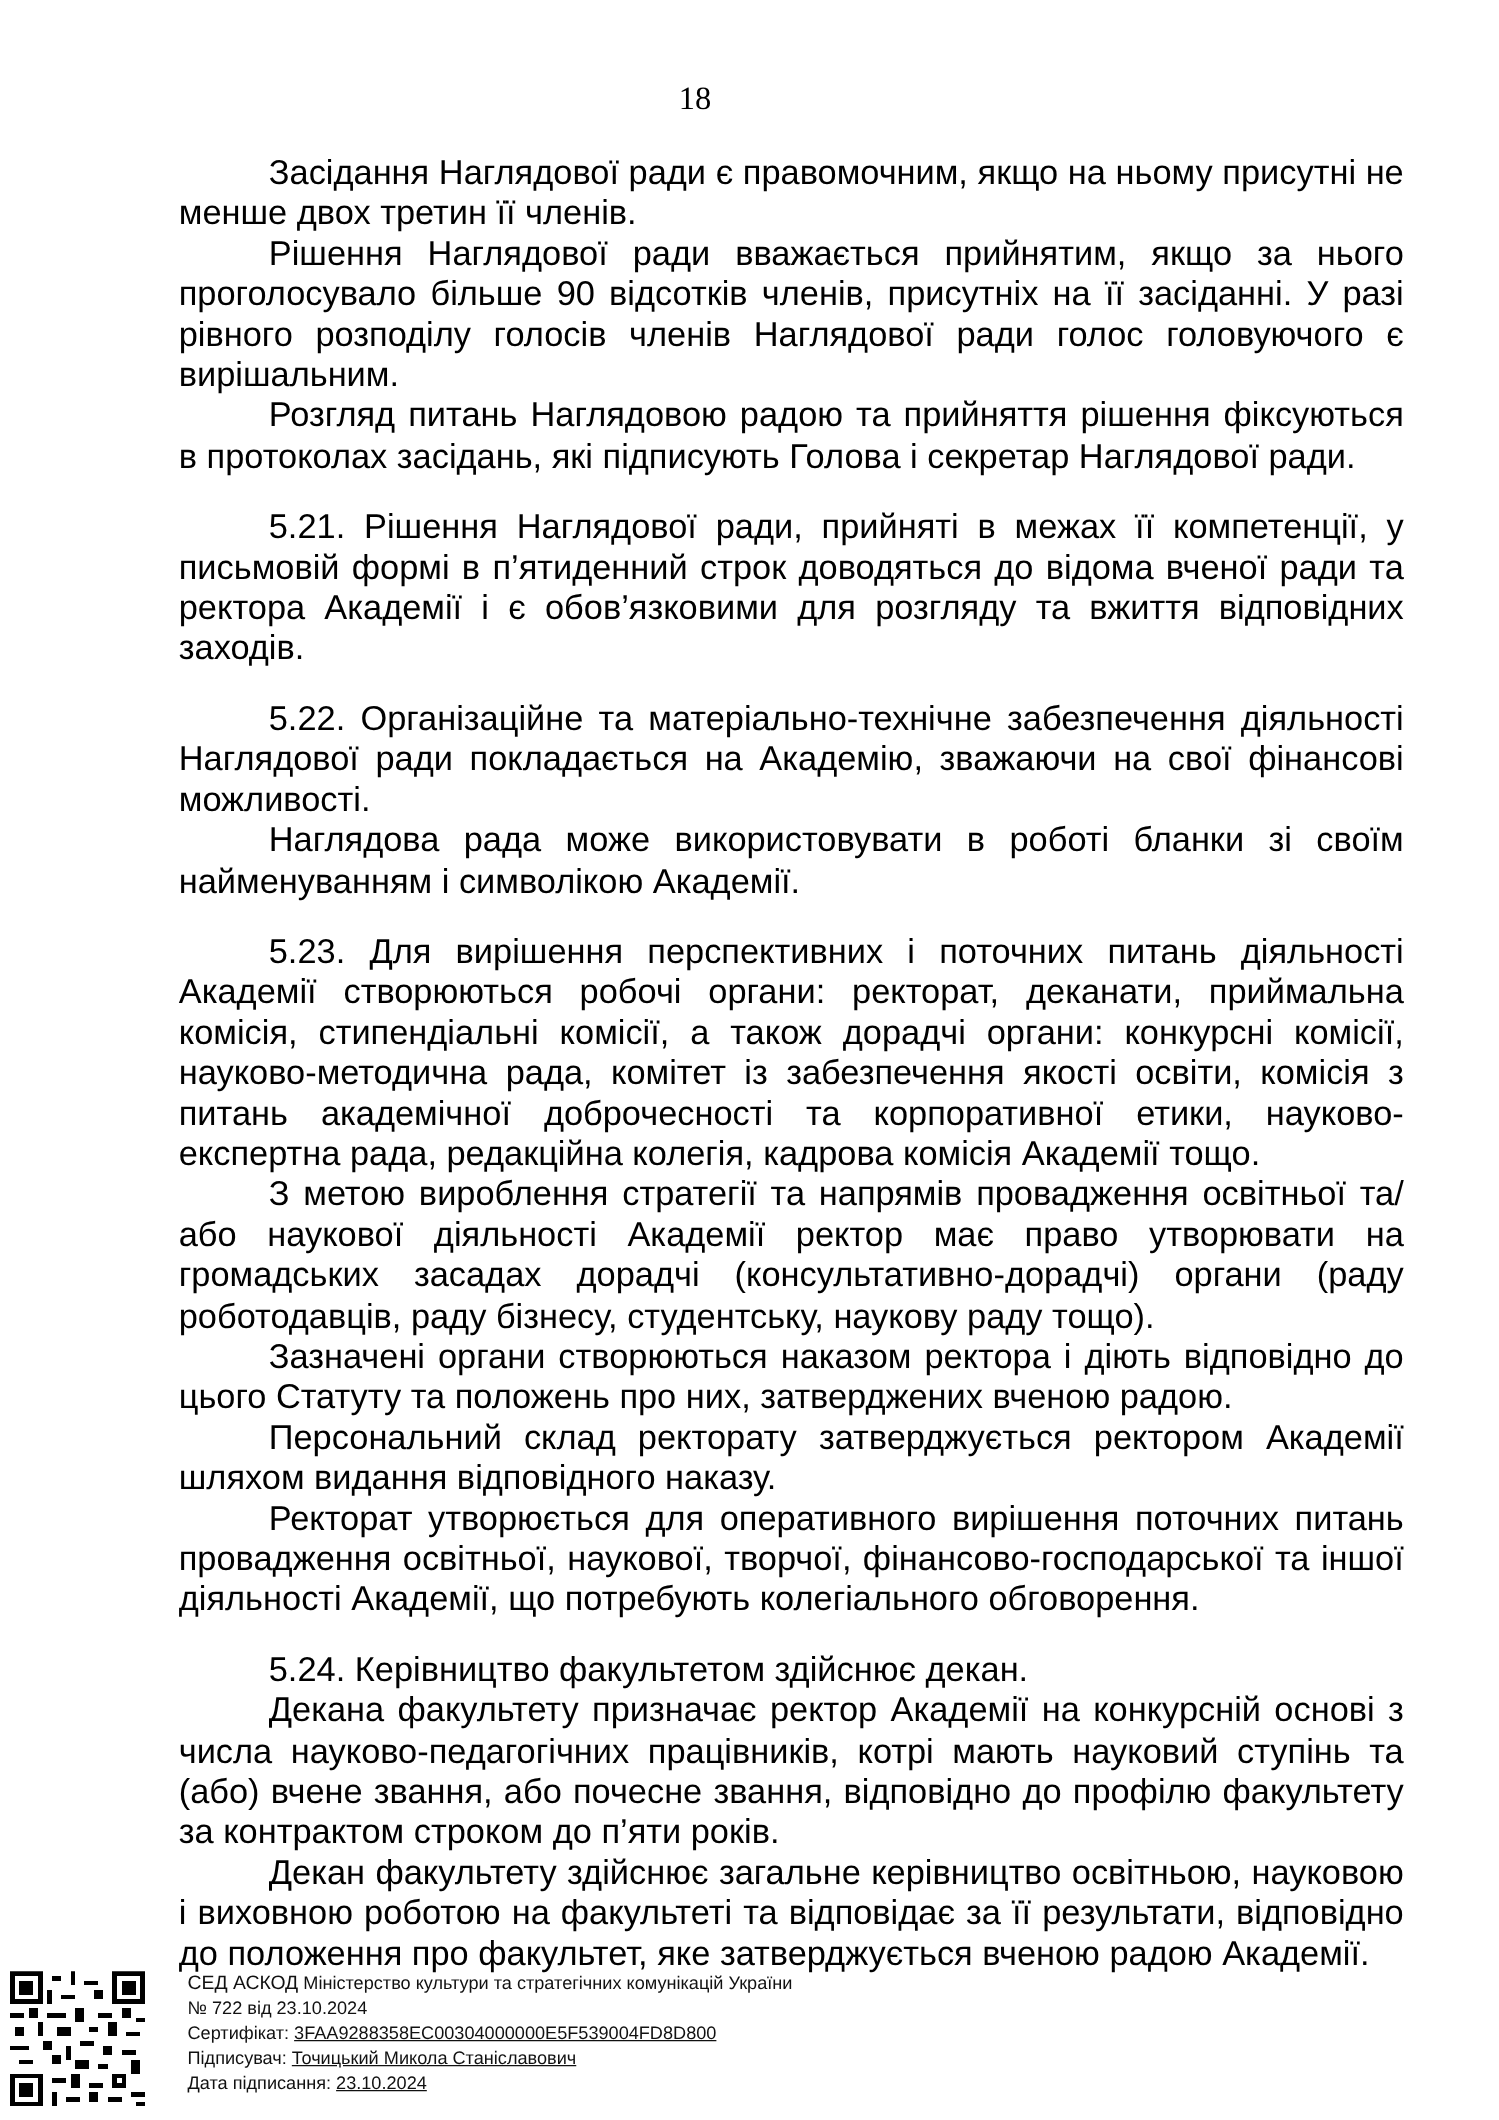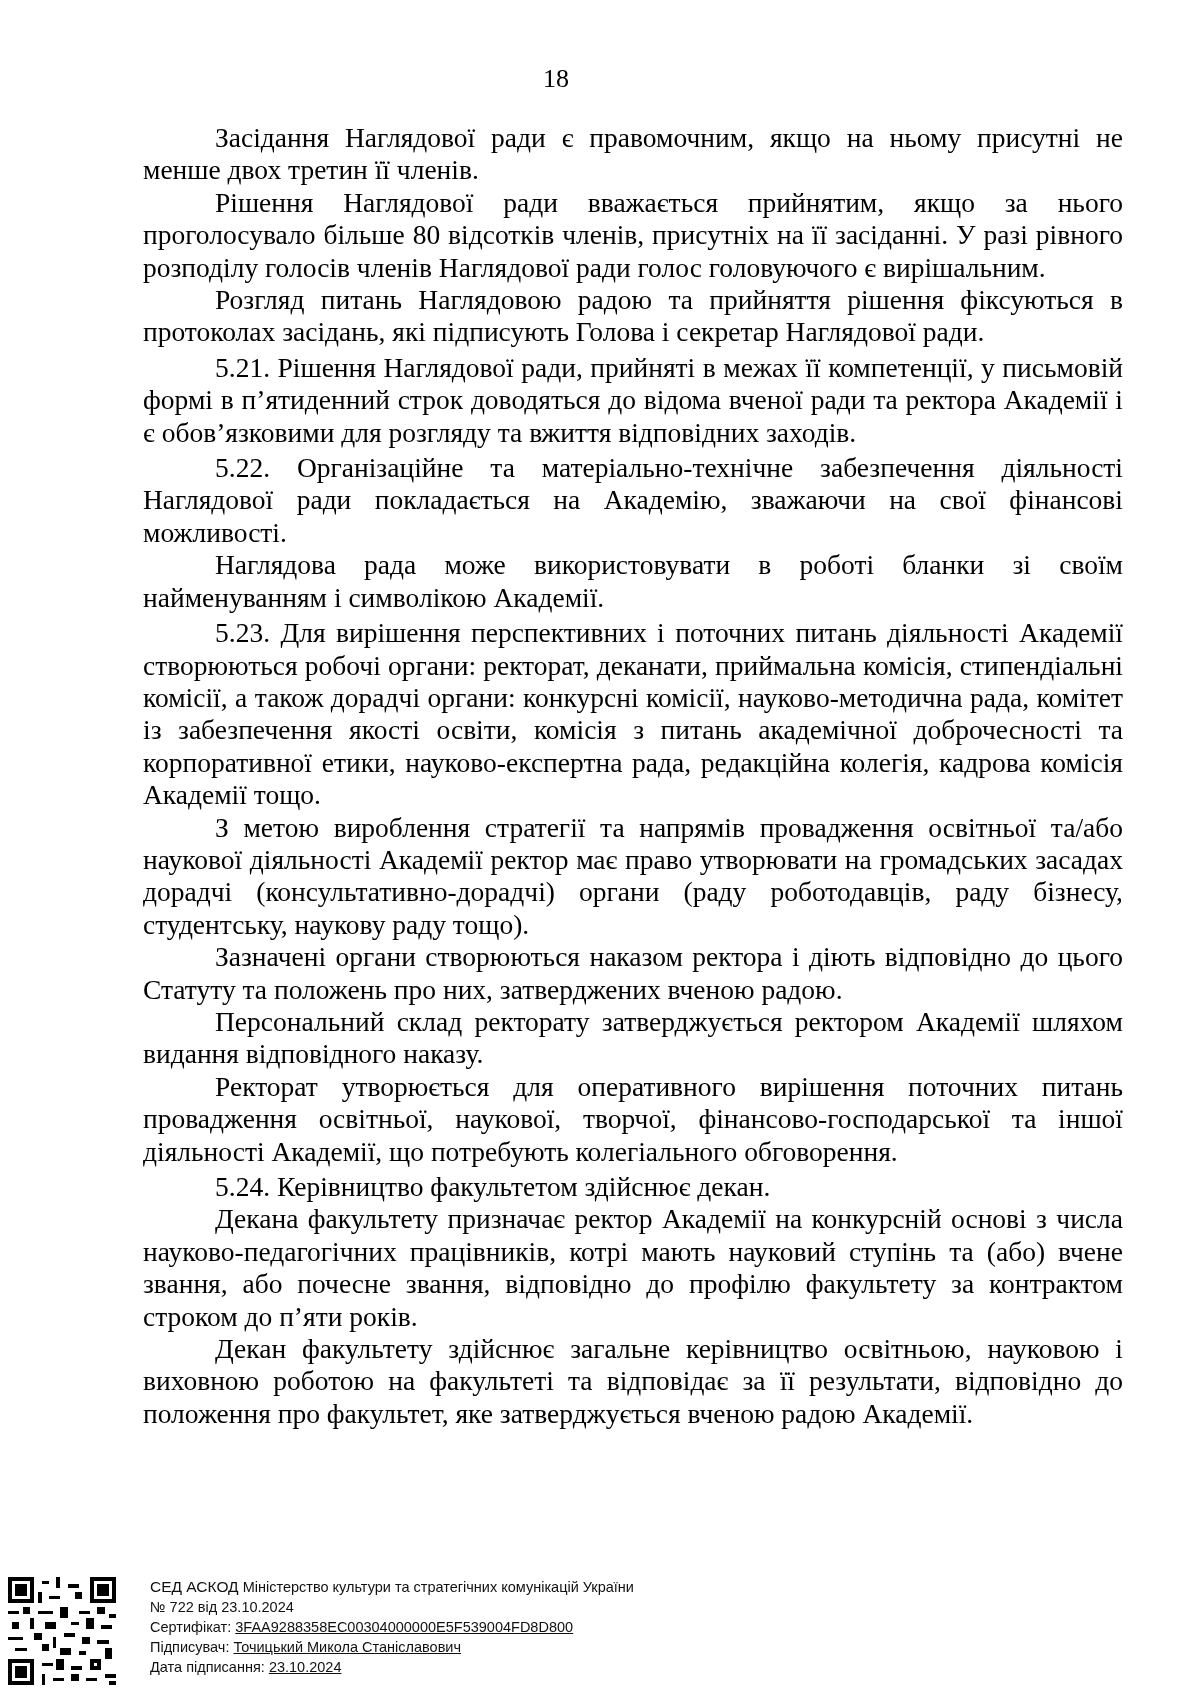--- a/index.html
+++ b/index.html
@@ -1,37 +1,37 @@
 <!DOCTYPE html>
 <html><head>
 <meta charset="utf-8">
 <style>
   html, body { margin: 0; padding: 0; background: #ffffff; }
   body { width: 1199px; height: 1696px; position: relative; overflow: hidden; color: #000; }
   .page-number { position: absolute; top: 64px; left: 0; width: 1112px; text-align: center;
     font-family: "Liberation Serif", serif; font-size: 26px; }
   .content { position: absolute; top: 122px; left: 143px; width: 980px;
-    font-family: Liberation Serif, serif; font-size: 27.5px; line-height: 32.4px;
+    font-family: Liberation Sans, sans-serif; font-size: 27.5px; line-height: 32.4px;
     text-align: justify; }
   .content p { margin: 0; text-indent: 72px; }
-  .content p.gap { margin-top: 3px; }
+  .content p.gap { margin-top: 24px; }
   .footer { position: absolute; top: 1577px; left: 8px; width: 700px; height: 120px; }
   .qr { position: absolute; left: 0; top: 0; width: 108px; height: 108px; }
   .stamp { position: absolute; left: 142px; top: 0; font-family: "Liberation Sans", sans-serif;
     font-size: 14.5px; line-height: 20px; color: #111; }
   .stamp .u { text-decoration: underline; }
 </style>
 </head>
 <body>
 
 <div class="page-number">18</div>
 
 <div class="content" id="content">
     <p>Засідання Наглядової ради є правомочним, якщо на ньому присутні не менше двох третин її членів.</p>
-    <p>Рішення Наглядової ради вважається прийнятим, якщо за нього проголосувало  більше 80 відсотків членів, присутніх на її засіданні. У разі рівного розподілу голосів членів Наглядової ради голос головуючого є вирішальним.</p>
+    <p>Рішення Наглядової ради вважається прийнятим, якщо за нього проголосувало  більше 90 відсотків членів, присутніх на її засіданні. У разі рівного розподілу голосів членів Наглядової ради голос головуючого є вирішальним.</p>
     <p>Розгляд питань Наглядовою радою та прийняття рішення фіксуються в протоколах засідань, які підписують Голова і секретар Наглядової ради.</p>
     <p class="gap">5.21. Рішення Наглядової ради, прийняті в межах її компетенції, у письмовій формі в п’ятиденний строк доводяться до відома вченої ради та ректора Академії і є обов’язковими для розгляду та вжиття відповідних заходів.</p>
     <p class="gap">5.22. Організаційне та матеріально-технічне забезпечення діяльності Наглядової ради покладається на Академію, зважаючи на свої фінансові можливості.</p>
     <p>Наглядова рада може використовувати в роботі бланки зі своїм найменуванням і символікою Академії.</p>
     <p class="gap">5.23. Для вирішення перспективних і поточних питань діяльності Академії створюються робочі органи: ректорат, деканати, приймальна комісія, стипендіальні комісії, а також дорадчі органи: конкурсні комісії, науково-методична рада, комітет із забезпечення якості освіти, комісія з питань академічної доброчесності та корпоративної етики, науково-експертна рада, редакційна колегія, кадрова комісія Академії тощо.</p>
     <p>З метою вироблення стратегії та напрямів провадження освітньої та/або наукової діяльності Академії ректор має право утворювати на громадських засадах дорадчі (консультативно-дорадчі) органи (раду роботодавців, раду бізнесу, студентську, наукову раду тощо).</p>
     <p>Зазначені органи створюються наказом ректора і діють відповідно до цього Статуту та положень про них, затверджених вченою радою.</p>
     <p>Персональний склад ректорату затверджується ректором Академії шляхом видання відповідного наказу.</p>
     <p>Ректорат утворюється для оперативного вирішення поточних питань провадження освітньої, наукової, творчої, фінансово-господарської та іншої діяльності Академії, що потребують колегіального обговорення.</p>
     <p class="gap">5.24. Керівництво факультетом здійснює декан.</p>

